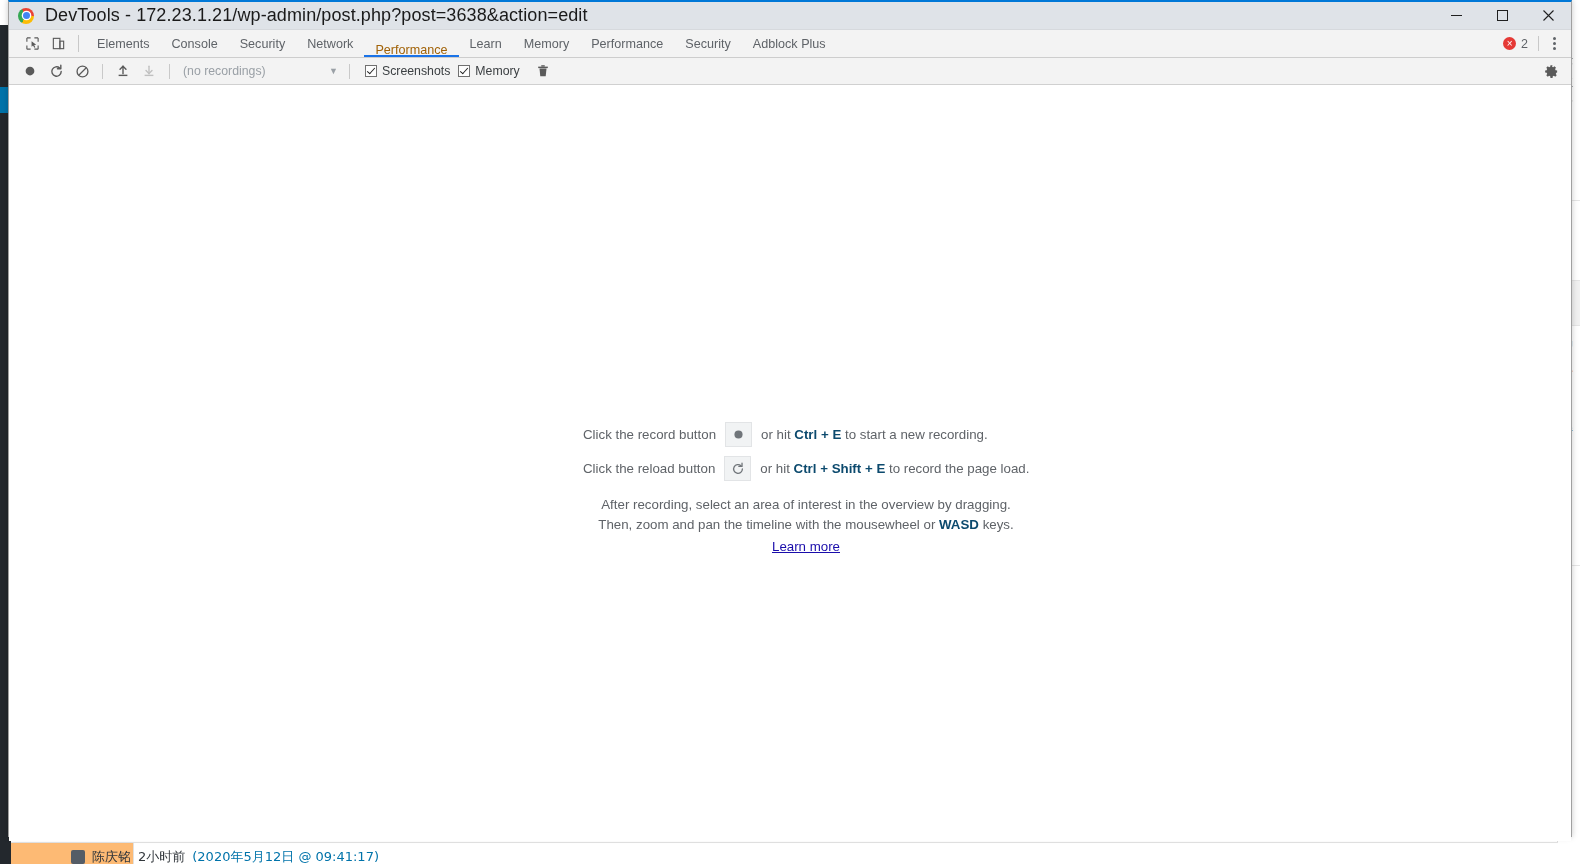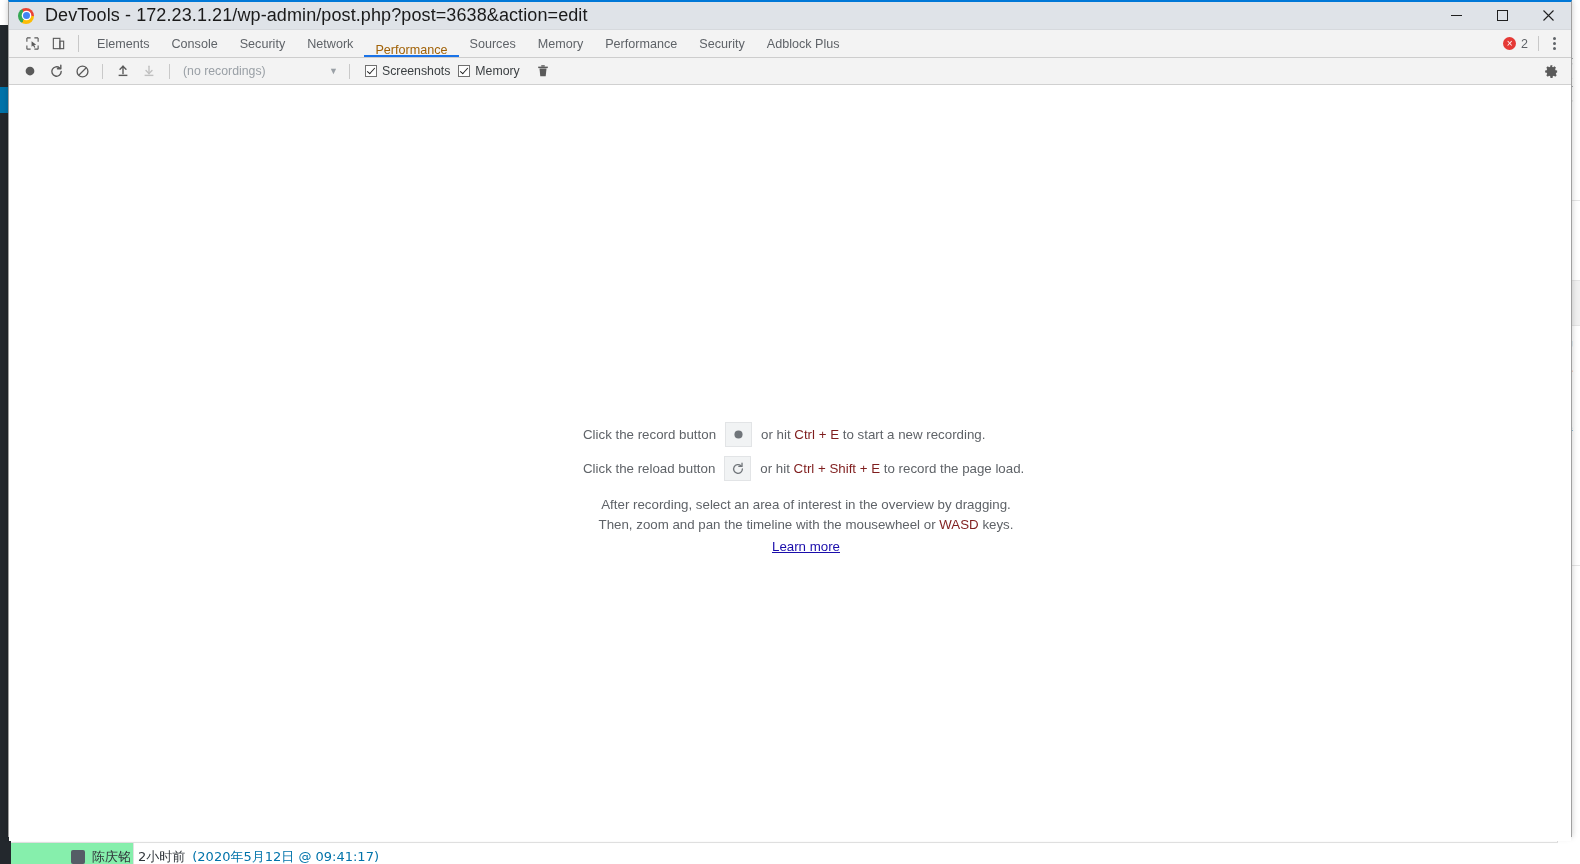--- a/index.html
+++ b/index.html
@@ -68,21 +68,21 @@
     top: 255px; height: 45px;
     background: #f1f1f1;
   }
 
   #bg-bottom-bar {
     position: absolute;
     left: 11px;
     bottom: 0;
     width: 1547px;
     height: 21px;
-    background: #86efac;
+    background: #fdba74;
     border-top: 1px solid #e1e1e1;
     overflow: hidden;
   }
   #bg-bottom-inner {
     position: absolute;
     left: 122px;
     top: 0;
     height: 21px;
     background: #ffffff;
     border-left: 1px solid #e1e1e1;
@@ -358,21 +358,21 @@
     background: #f1f3f4;
     border: 1px solid #e2e4e6;
     box-sizing: border-box;
     display: inline-flex;
     align-items: center;
     justify-content: center;
     margin: 0 9px;
     color: #70757a;
     flex: none;
   }
-  .kbd { font-weight: normal; color: #7f1d1d; }
+  .kbd { font-weight: bold; color: #0c4a6e; }
   #landing-para {
     margin-top: 14px;
     line-height: 19.5px;
     color: #5f6368;
     white-space: nowrap;
     text-align: center;
   }
   #learn-more {
     display: inline-block;
     margin-top: 3px;
@@ -465,21 +465,21 @@
     <div class="tab">
         <span>Security</span>
       </div>
     <div class="tab">
         <span>Network</span>
       </div>
     <div class="tab active">
         <span>Performance</span>
       </div>
     <div class="tab">
-        <span>Sources</span>
+        <span>Learn</span>
       </div>
     <div class="tab">
         <span>Memory</span>
       </div>
     <div class="tab">
         <span>Performance</span>
       </div>
     <div class="tab">
         <span>Security</span>
       </div>

